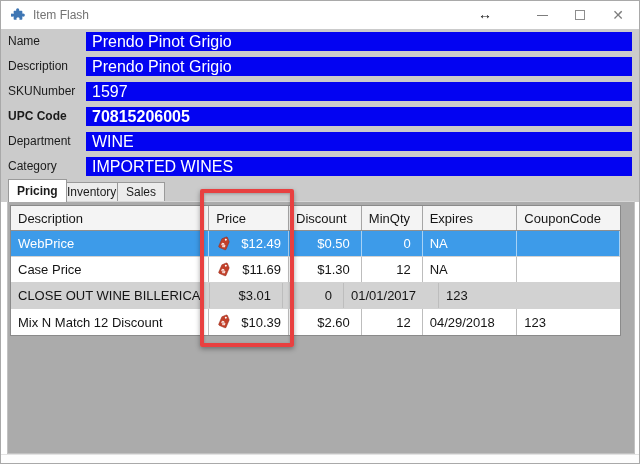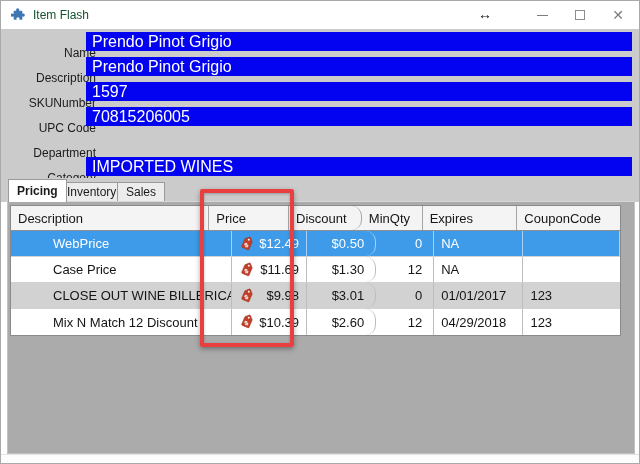--- a/index.html
+++ b/index.html
@@ -15,21 +15,21 @@
   }
 
   
   .titlebar {
     position: absolute; left: 0; top: 0; width: 100%; height: 28px;
     background: #ffffff;
   }
   .app-icon { position: absolute; left: 10px; top: 6px; width: 16px; height: 16px; }
   .title-text {
     position: absolute; left: 32px; top: 7px;
-    font-size: 12px; color: #14532d;
+    font-size: 12px; color: #737373;
   }
   .cursor-glyph {
     position: absolute; left: 477px; top: 5px;
     font-size: 14px; color: #111; font-weight: bold;
   }
   .winbtn {
     position: absolute; top: 0; width: 34px; height: 28px;
     display: flex; align-items: center; justify-content: center;
     color: #7d7d7d; font-size: 13px; cursor: default;
   }
@@ -39,22 +39,22 @@
   .max-box { width: 10px; height: 10px; border: 1px solid #8d8d8d; display: inline-block; }
   .min-line { width: 11px; height: 0; border-top: 1px solid #7d7d7d; display: inline-block; }
 
   
   .form-area {
     position: absolute; left: 0; top: 28px; width: 638px; height: 149px;
     background: #cbcbcb;
   }
   .form-row { position: absolute; left: 0; width: 100%; height: 19px; }
   .form-label {
-    position: absolute; left: 15px; top: 2px; width: 80px;
-    text-align: right; font-size: 12px; color: #1b1b1b; margin-top: 12px;
+    position: absolute; left: 7px; top: 2px; width: 80px;
+    text-align: left; font-size: 12px; color: #1b1b1b;
   }
   .form-value {
     position: absolute; left: 85px; top: 0; width: 546px; height: 19px;
     background: #0303f2; color: #ffffff;
     font-size: 16px; line-height: 19px; padding-left: 6px;
     white-space: nowrap; overflow: hidden;
   }
 
   
   .tabstrip { position: absolute; left: 0; top: 177px; width: 638px; height: 24px; background: #cbcbcb; }
@@ -82,32 +82,32 @@
     position: absolute; left: 2px; top: 3px; width: 611px;
     background: #ffffff; border: 1px solid #8a8a8a;
     font-size: 13px; color: #141414;
   }
   .grid-header { display: flex; height: 25px; background: #f4f4f4; border-bottom: 1px solid #8f8f8f; }
   .gh-cell {
     height: 100%; display: flex; align-items: center;
     padding-left: 7px; border-right: 1px solid #a6a6a6; color: #161616;
   }
   .gh-cell:last-child { border-right: none; }
-  .grid-row { display: flex; height: 26px; border-bottom: 1px solid #d2d2d2; padding-left: 35px; }
+  .grid-row { display: flex; height: 26px; border-bottom: 1px solid #d2d2d2; }
   .grid-row:last-child { border-bottom: none; }
   .gr-cell {
     height: 100%; display: flex; align-items: center;
     padding: 0 7px; border-right: 1px solid #bdbdbd;
     white-space: nowrap; overflow: hidden;
   }
   .gr-cell:last-child { border-right: none; }
   .c-desc  { width: 199px; }
   .c-price { width: 80px; justify-content: flex-start; gap: 4px; }
   .c-price .price-text { margin-left: auto; }
-  .c-disc  { width: 73px; justify-content: flex-end; padding-right: 11px; border-radius: 10px; }
+  .c-disc  { width: 73px; justify-content: flex-end; padding-right: 11px; }
   .c-qty   { width: 61px; justify-content: flex-end; padding-right: 11px; }
   .c-exp   { width: 95px; }
   .c-coup  { width: 103px; }
 
   .row-selected { background: #3d9be9; color: #ffffff; }
   .row-selected .gr-cell { border-right: 1px solid rgba(255,255,255,0.55); }
   .row-white { background: #ffffff; }
   .row-gray  { background: #d2d2d2; }
 
   .tag-icon { width: 16px; height: 16px; flex: 0 0 16px; }
@@ -154,26 +154,27 @@
       <div class="form-value">Prendo Pinot Grigio</div>
     </div>
     <div class="form-row" style="top:28px;">
       <span class="form-label">Description</span>
       <div class="form-value">Prendo Pinot Grigio</div>
     </div>
     <div class="form-row" style="top:53px;">
       <span class="form-label">SKUNumber</span>
       <div class="form-value">1597</div>
     </div>
-    <div class="form-row" style="top:78px;">
+    <div class="form-row" style="top:78px;font-weight:bold;">
       <span class="form-label">UPC Code</span>
       <div class="form-value">70815206005</div>
     </div>
     <div class="form-row" style="top:103px;">
       <span class="form-label">Department</span>
+      <div class="form-value">WINE</div>
     </div>
     <div class="form-row" style="top:128px;">
       <span class="form-label">Category</span>
       <div class="form-value">IMPORTED WINES</div>
     </div>
   </div>
 
   <div class="tabstrip">
     <div class="tab active tab-pricing">Pricing</div>
     <div class="tab tab-inventory">Inventory</div>
@@ -223,30 +224,20 @@
           <span class="price-text">$11.69</span>
         </div>
         <div class="gr-cell c-disc">$1.30</div>
         <div class="gr-cell c-qty">12</div>
         <div class="gr-cell c-exp">NA</div>
         <div class="gr-cell c-coup"></div>
       </div>
 
       <div class="grid-row row-gray">
         <div class="gr-cell c-desc">CLOSE OUT WINE BILLERICA</div>
-        <div class="gr-cell c-price">
-          <svg class="tag-icon" viewBox="0 0 24 24">
-            <g transform="rotate(-22 12 12)">
-              <path fill="#c2402a" stroke="#8e2c1c" stroke-width="0.6" d="M3.5 12 12 3.5h7a1.5 1.5 0 0 1 1.5 1.5v7L12 20.5a1.5 1.5 0 0 1-2.1 0l-6.4-6.4a1.5 1.5 0 0 1 0-2.1z"></path>
-              <circle cx="17" cy="7" r="1.5" fill="#ffffff"></circle>
-              <text x="10.5" y="16.5" font-size="9.5" font-weight="bold" fill="#ffffff" text-anchor="middle">$</text>
-            </g>
-          </svg>
-          <span class="price-text">$9.98</span>
-        </div>
         <div class="gr-cell c-disc">$3.01</div>
         <div class="gr-cell c-qty">0</div>
         <div class="gr-cell c-exp">01/01/2017</div>
         <div class="gr-cell c-coup">123</div>
       </div>
 
       <div class="grid-row row-white">
         <div class="gr-cell c-desc">Mix N Match 12 Discount</div>
         <div class="gr-cell c-price">
           <svg class="tag-icon" viewBox="0 0 24 24">

